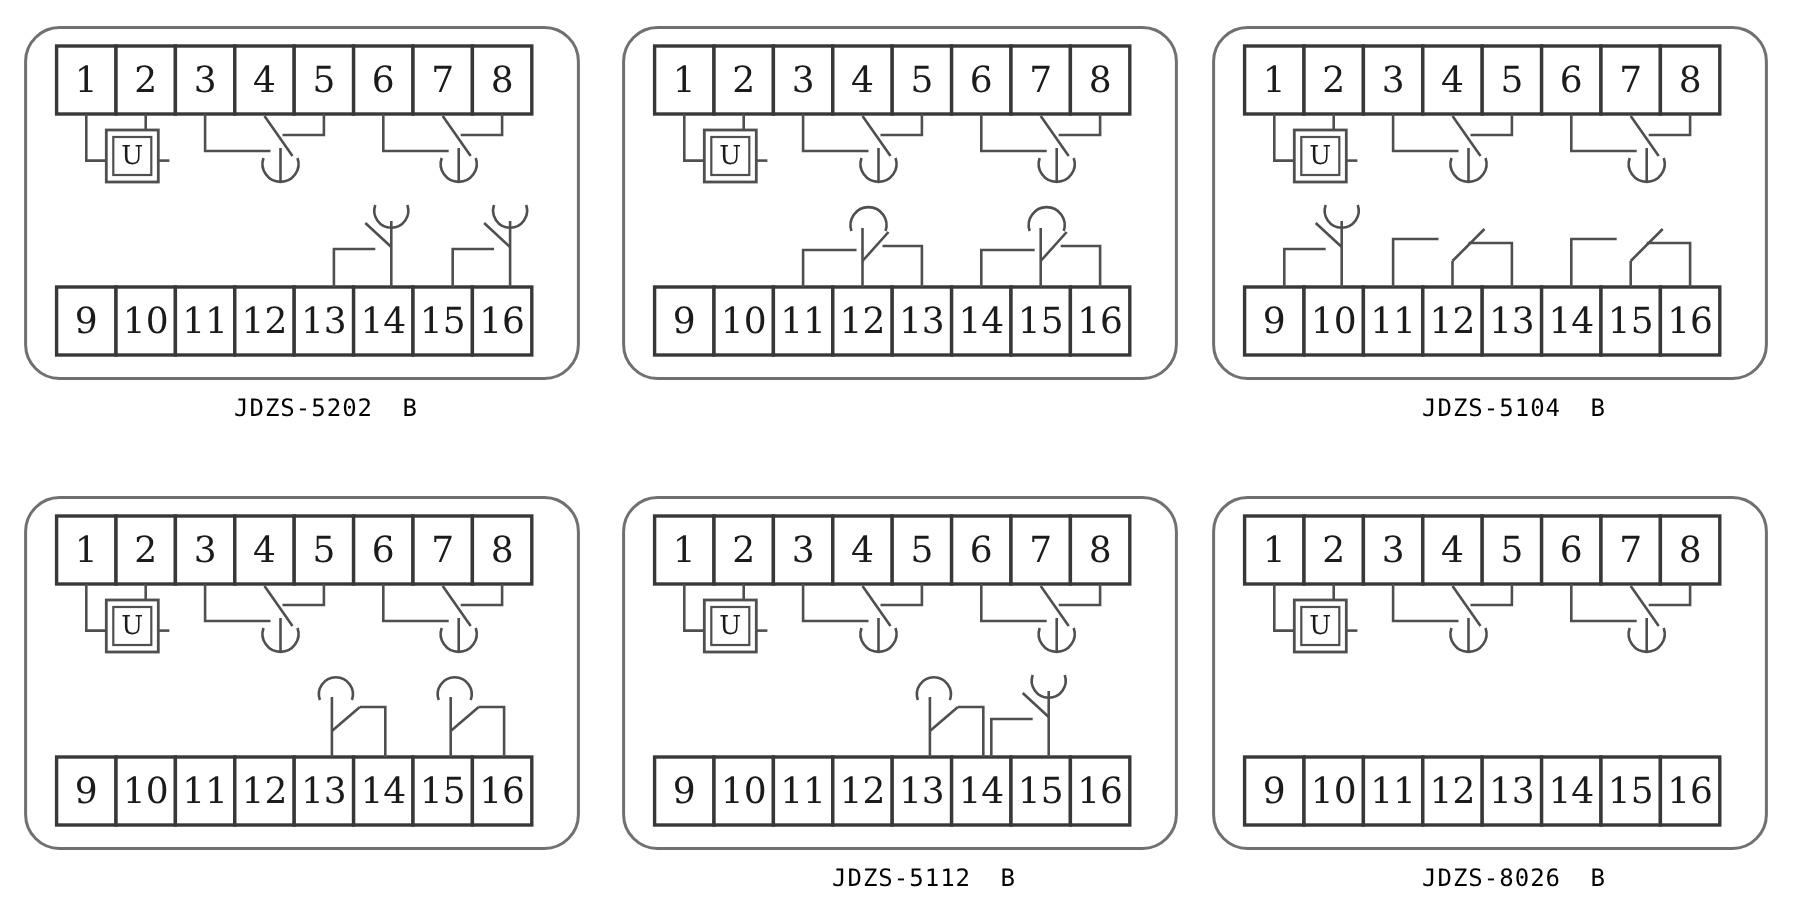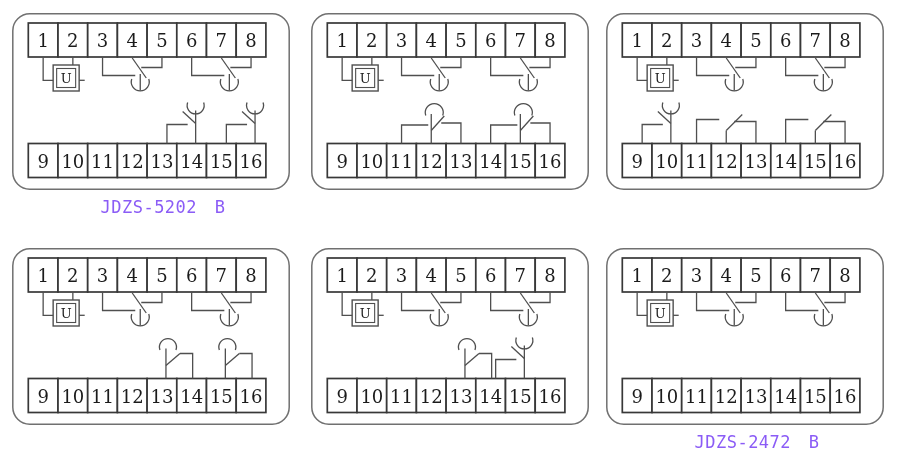--- a/index.html
+++ b/index.html
@@ -1,21 +1,21 @@
 <!DOCTYPE html>
 <html><head>
 <meta charset="utf-8">
 <style>
   html,body{margin:0;padding:0;background:#ffffff;}
   .canvas{position:relative;width:900px;height:455px;background:#ffffff;overflow:hidden;
           font-family:"DejaVu Sans Mono","Liberation Mono",monospace;}
   .panel{position:absolute;width:278px;}
   .panel svg{display:block;}
-  .panel-label{width:278px;text-align:center;font-size:17px;letter-spacing:0.5px;
-               word-spacing:7px;color:#8b5cf6;margin-top:6px;text-indent:24px;
+  .panel-label{width:278px;text-align:center;font-size:12px;letter-spacing:0.5px;
+               word-spacing:7px;color:#000000;margin-top:6px;text-indent:24px;
                font-family:"DejaVu Sans Mono","Liberation Mono",monospace;}
 </style>
 </head>
 <body>
 
 <div class="canvas" id="canvas">
     <div class="panel" style="left: 12px; top: 13px;">
       <svg width="278" height="178" viewBox="0 0 278 178">
         <rect x="0.8" y="0.8" width="276.4" height="175.4" rx="17" ry="17" fill="#ffffff" stroke="#707070" stroke-width="1.5"></rect>
         <rect x="16.30" y="10" width="29.7" height="34" fill="#ffffff" stroke="#383838" stroke-width="1.7"></rect>
@@ -229,20 +229,21 @@
           <path d="M 120.24999999999999 130.5 V 117.5" fill="none" stroke="#4f4f4f" stroke-width="1.3"></path>
           <path d="M 120.24999999999999 117.5 L 136.25 101.5" fill="none" stroke="#4f4f4f" stroke-width="1.3"></path>
         </g>
         <g>
           <path d="M 179.65 130.5 V 106.5 H 202.35" fill="none" stroke="#4f4f4f" stroke-width="1.3"></path>
           <path d="M 239.05 130.5 V 108.5 H 217.35" fill="none" stroke="#4f4f4f" stroke-width="1.3"></path>
           <path d="M 209.35 130.5 V 117.5" fill="none" stroke="#4f4f4f" stroke-width="1.3"></path>
           <path d="M 209.35 117.5 L 225.35 101.5" fill="none" stroke="#4f4f4f" stroke-width="1.3"></path>
         </g>
       </svg>
+      <div class="panel-label">JDZS-5104 B</div>
     </div>
     <div class="panel" style="left: 12px; top: 248px;">
       <svg width="278" height="178" viewBox="0 0 278 178">
         <rect x="0.8" y="0.8" width="276.4" height="175.4" rx="17" ry="17" fill="#ffffff" stroke="#707070" stroke-width="1.5"></rect>
         <rect x="16.30" y="10" width="29.7" height="34" fill="#ffffff" stroke="#383838" stroke-width="1.7"></rect>
         <text x="31.15" y="27.5" text-anchor="middle" dominant-baseline="central" font-family="&quot;DejaVu Serif&quot;,&quot;Liberation Serif&quot;,serif" font-size="18" fill="#1b1b1b">1</text>
         <rect x="46.00" y="10" width="29.7" height="34" fill="#ffffff" stroke="#383838" stroke-width="1.7"></rect>
         <text x="60.85" y="27.5" text-anchor="middle" dominant-baseline="central" font-family="&quot;DejaVu Serif&quot;,&quot;Liberation Serif&quot;,serif" font-size="18" fill="#1b1b1b">2</text>
         <rect x="75.70" y="10" width="29.7" height="34" fill="#ffffff" stroke="#383838" stroke-width="1.7"></rect>
         <text x="90.55" y="27.5" text-anchor="middle" dominant-baseline="central" font-family="&quot;DejaVu Serif&quot;,&quot;Liberation Serif&quot;,serif" font-size="18" fill="#1b1b1b">3</text>
@@ -371,20 +372,21 @@
           <path d="M 153.95 117.5 L 167.95 105.5" fill="none" stroke="#4f4f4f" stroke-width="1.3"></path>
           <path d="M 167.95 105.5 H 180.65 V 130.5" fill="none" stroke="#4f4f4f" stroke-width="1.3"></path>
         </g>
         <g>
           <path d="M 184.65 130.5 V 111.5 H 205.35" fill="none" stroke="#4f4f4f" stroke-width="1.3"></path>
           <path d="M 213.35 130.5 V 97.5" fill="none" stroke="#4f4f4f" stroke-width="1.3"></path>
           <path d="M 213.35 110.5 L 200.35 98.5" fill="none" stroke="#4f4f4f" stroke-width="1.3"></path>
           <path d="M 205.35 89.5 A 8.5 8.5 0 1 0 221.35 89.5" fill="none" stroke="#4f4f4f" stroke-width="1.3"></path>
         </g>
       </svg>
+      <div class="panel-label">JDZS-5112 B</div>
     </div>
     <div class="panel" style="left: 606px; top: 248px;">
       <svg width="278" height="178" viewBox="0 0 278 178">
         <rect x="0.8" y="0.8" width="276.4" height="175.4" rx="17" ry="17" fill="#ffffff" stroke="#707070" stroke-width="1.5"></rect>
         <rect x="16.30" y="10" width="29.7" height="34" fill="#ffffff" stroke="#383838" stroke-width="1.7"></rect>
         <text x="31.15" y="27.5" text-anchor="middle" dominant-baseline="central" font-family="&quot;DejaVu Serif&quot;,&quot;Liberation Serif&quot;,serif" font-size="18" fill="#1b1b1b">1</text>
         <rect x="46.00" y="10" width="29.7" height="34" fill="#ffffff" stroke="#383838" stroke-width="1.7"></rect>
         <text x="60.85" y="27.5" text-anchor="middle" dominant-baseline="central" font-family="&quot;DejaVu Serif&quot;,&quot;Liberation Serif&quot;,serif" font-size="18" fill="#1b1b1b">2</text>
         <rect x="75.70" y="10" width="29.7" height="34" fill="#ffffff" stroke="#383838" stroke-width="1.7"></rect>
         <text x="90.55" y="27.5" text-anchor="middle" dominant-baseline="central" font-family="&quot;DejaVu Serif&quot;,&quot;Liberation Serif&quot;,serif" font-size="18" fill="#1b1b1b">3</text>
@@ -430,15 +432,15 @@
           <path d="M 119.74999999999999 66 A 9 9 0 1 0 136.75 66" fill="none" stroke="#4f4f4f" stroke-width="1.3"></path>
         </g>
         <g>
           <path d="M 179.65 44 V 62.5 H 212.35" fill="none" stroke="#4f4f4f" stroke-width="1.3"></path>
           <path d="M 239.05 44 V 54.5 H 218.35" fill="none" stroke="#4f4f4f" stroke-width="1.3"></path>
           <path d="M 209.35 45 L 223.35 65" fill="none" stroke="#4f4f4f" stroke-width="1.3"></path>
           <path d="M 217.35 61 V 77.5" fill="none" stroke="#4f4f4f" stroke-width="1.3"></path>
           <path d="M 208.85 66 A 9 9 0 1 0 225.85 66" fill="none" stroke="#4f4f4f" stroke-width="1.3"></path>
         </g>
       </svg>
-      <div class="panel-label">JDZS-2472 B</div>
+      <div class="panel-label">JDZS-8026 B</div>
     </div>
   </div>
 
 </body></html>

